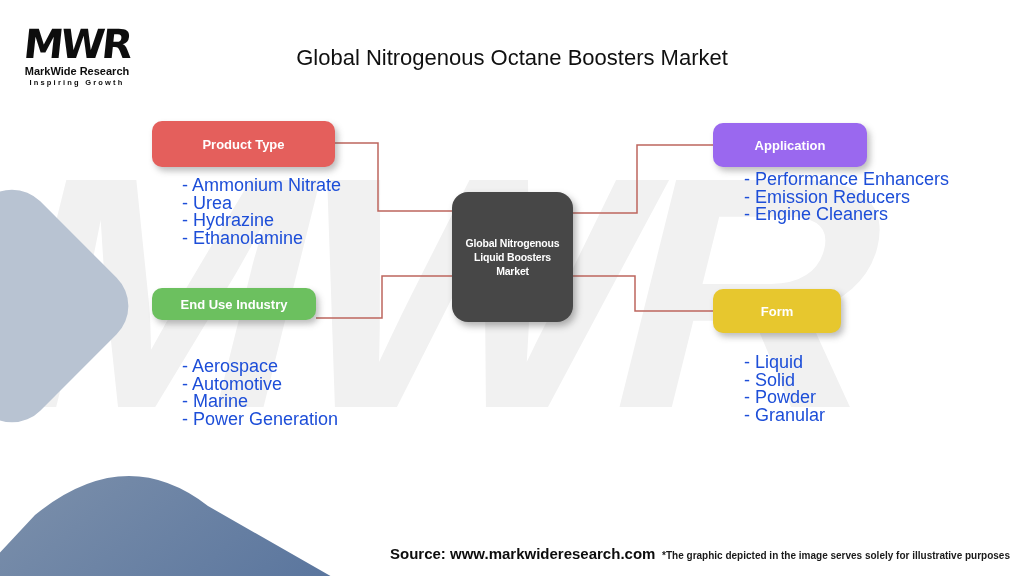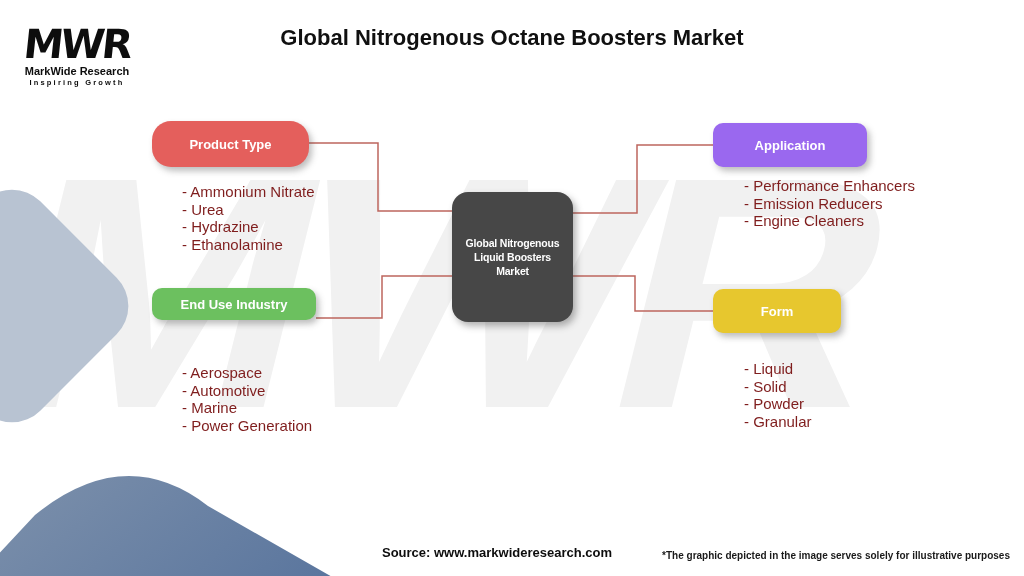--- a/index.html
+++ b/index.html
@@ -24,61 +24,61 @@
 
   
   .logo { position:absolute; left:22px; top:24px; z-index:3; text-align:center; width:110px; }
   .logo-acronym {
     font-family:"DejaVu Sans",sans-serif; font-weight:bold; font-size:40px; line-height:1;
     color:#0d0d0d; letter-spacing:-3px; transform:skewX(-6deg); display:inline-block;
   }
   .logo-name { font-size:11px; font-weight:bold; color:#0d0d0d; margin-top:1px; white-space:nowrap; }
   .logo-tagline { font-size:7.5px; font-weight:bold; color:#0d0d0d; letter-spacing:2.2px; margin-top:1px; white-space:nowrap; }
   .page-title {
-    position:absolute; left:0; top:25px; width:100%; text-align:center; z-index:2;
-    font-size:22px; font-weight:bold; color:#101010;
+    position:absolute; left:0; top:45px; width:100%; text-align:center; z-index:2;
+    font-size:22px; font-weight:normal; color:#101010;
   }
 
   
   .connector-svg { position:absolute; left:0; top:0; z-index:2; pointer-events:none; }
   .connector-svg path { fill:none; stroke-width:1.5px; }
 
   .pill {
     position:absolute; z-index:3; border-radius:10px;
     display:flex; align-items:center; justify-content:center;
     color:#ffffff; font-weight:bold; font-size:13px;
     box-shadow:3px 4px 6px rgba(70,70,70,0.35);
   }
-  .pill-product   { left:152px; top:121px; width:157px; height:46px;border-radius:19px; }
+  .pill-product   { left:152px; top:121px; width:183px; height:46px; }
   .pill-app       { left:713px; top:123px; width:154px; height:44px; }
   .pill-enduse    { left:152px; top:288px; width:164px; height:32px; }
   .pill-form      { left:713px; top:289px; width:128px; height:44px; }
 
   .seg-list {
-    position:absolute; z-index:3; font-size:15px; line-height:17.5px; color:#7f1d1d;margin-top:6px;
+    position:absolute; z-index:3; font-size:18px; line-height:17.5px; color:#1d4ed8;
   }
   .list-product { left:182px; top:177px; }
   .list-app     { left:744px; top:171px; }
   .list-enduse  { left:182px; top:358px; }
   .list-form    { left:744px; top:354px; }
 
   .center-node {
     position:absolute; left:452px; top:192px; width:121px; height:130px; z-index:3;
     border-radius:16px; display:flex; flex-direction:column;
     align-items:center; justify-content:center;
     color:#ffffff; font-weight:bold; font-size:10.5px; line-height:14px;
     letter-spacing:-0.2px; text-align:left;
     box-shadow:3px 4px 7px rgba(60,60,60,0.4);
   }
   .center-line { white-space:nowrap; }
 
   
   .source-text {
-    position:absolute; left:382px; top:545px; z-index:3;
-    font-size:13px; font-weight:bold; color:#0d0d0d; white-space:nowrap;
+    position:absolute; left:390px; top:545px; z-index:3;
+    font-size:15px; font-weight:bold; color:#0d0d0d; white-space:nowrap;
   }
   .disclaimer-text {
     position:absolute; right:14px; top:550px; z-index:3;
     font-size:10px; font-weight:bold; color:#1a1a1a; white-space:nowrap;
   }
 </style>
 </head>
 <body>
 
 <div class="page">

